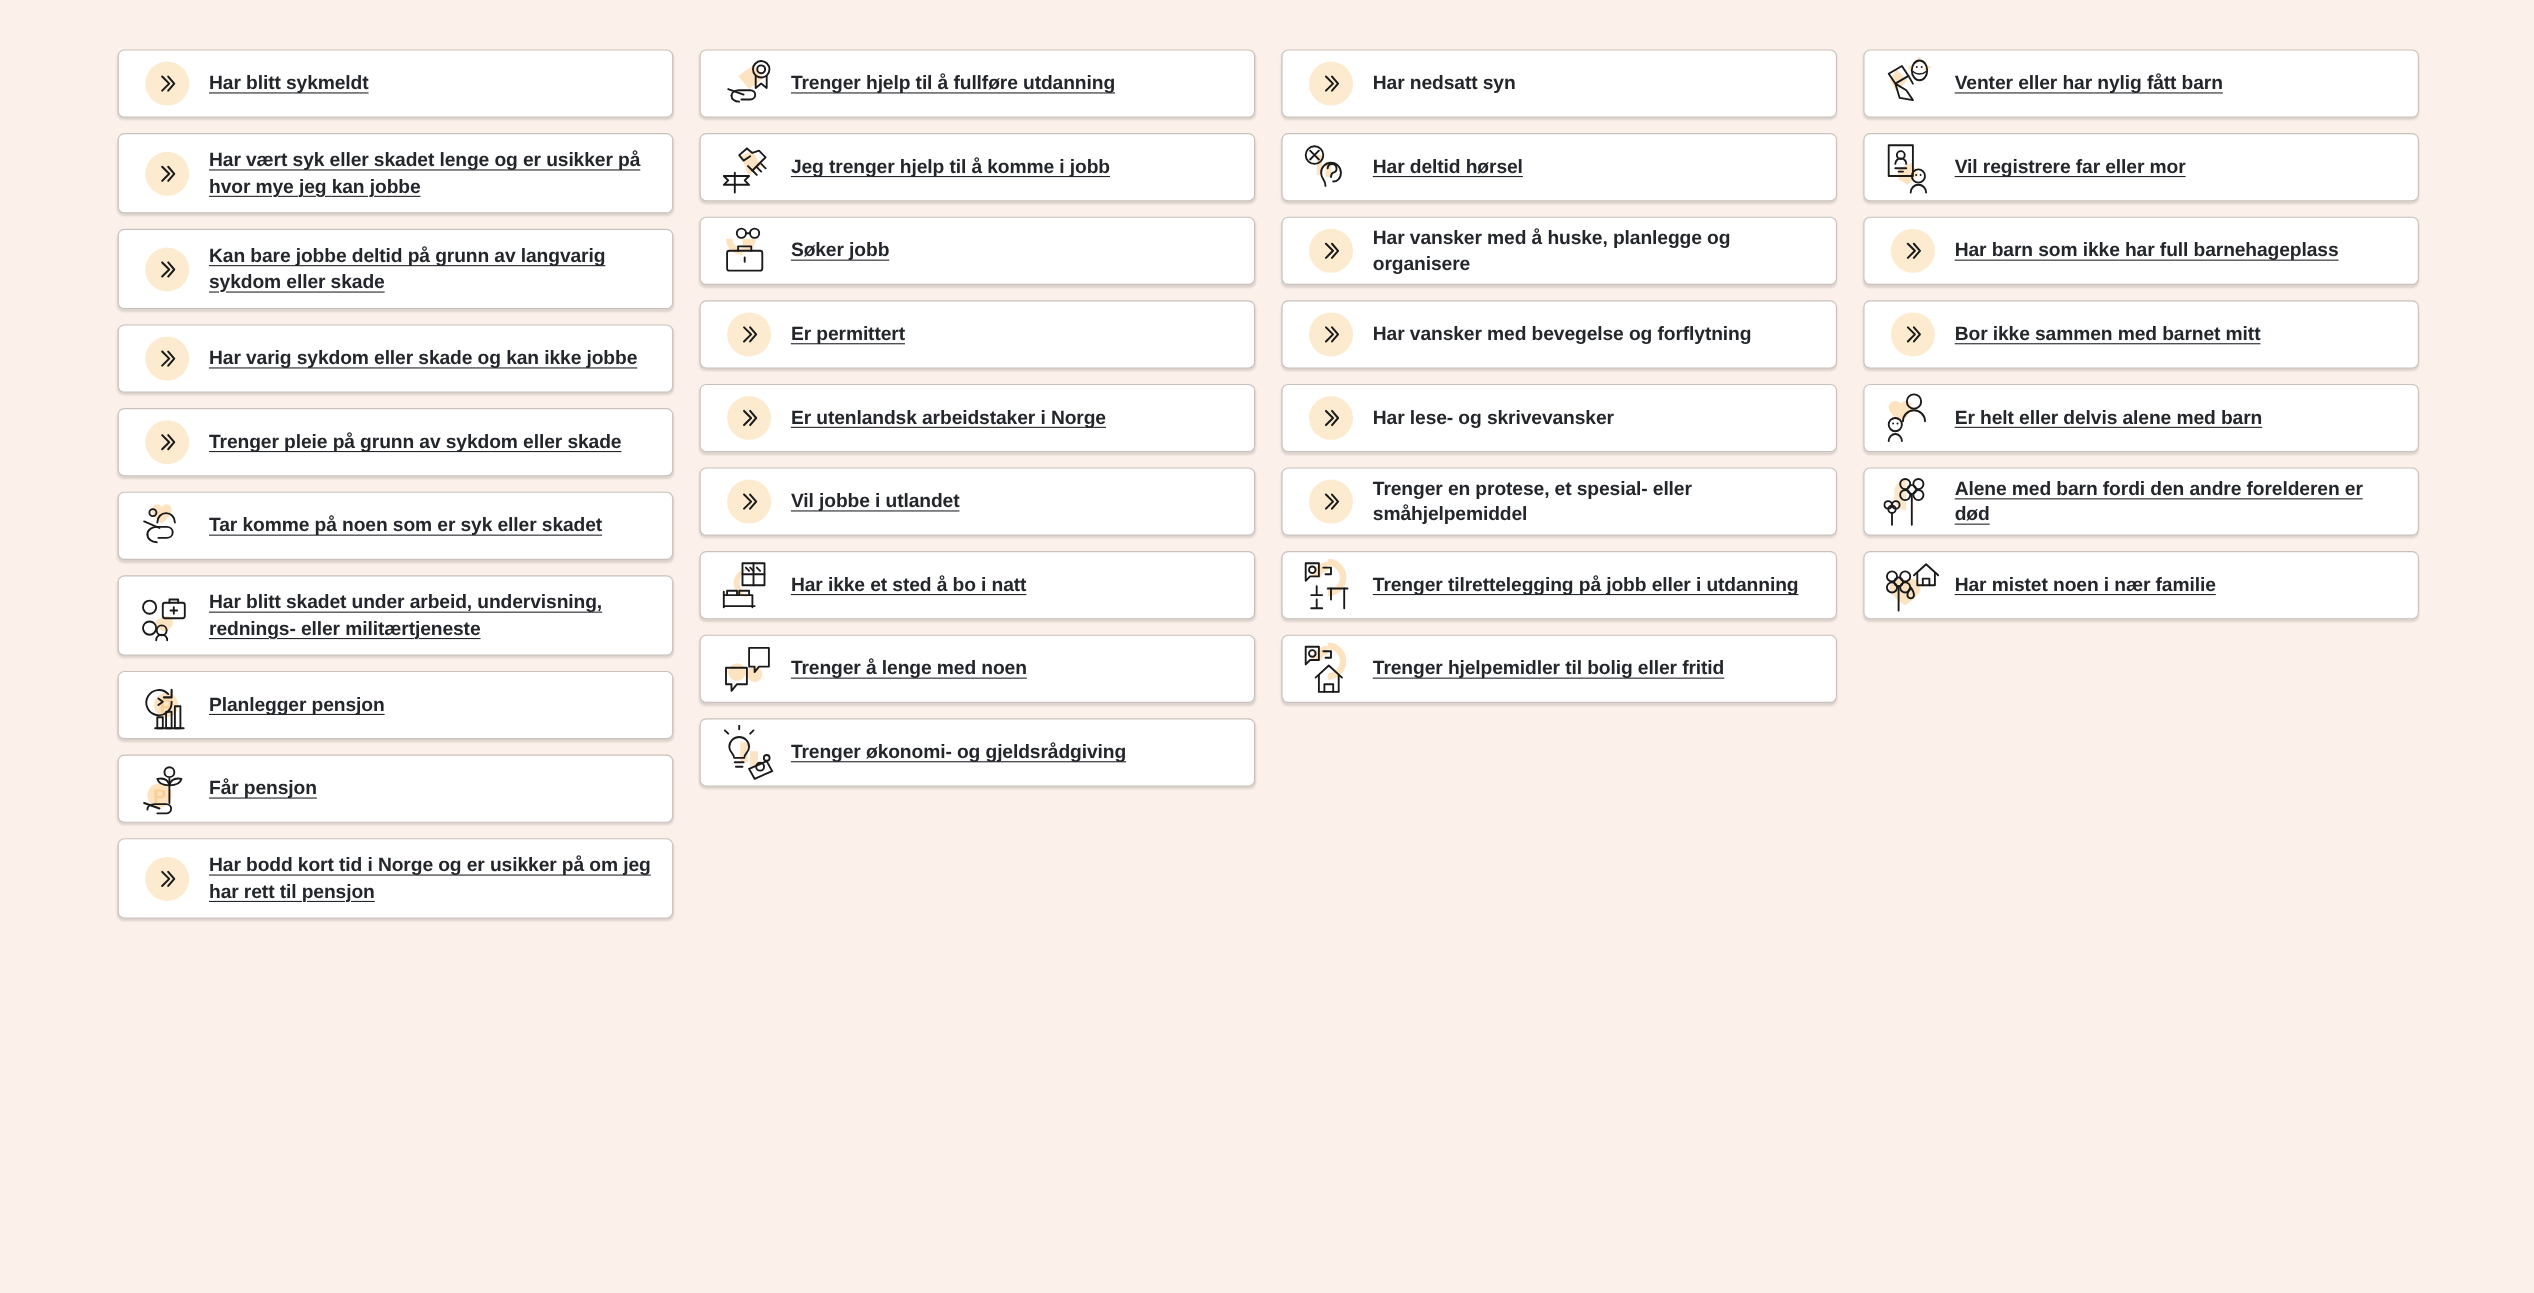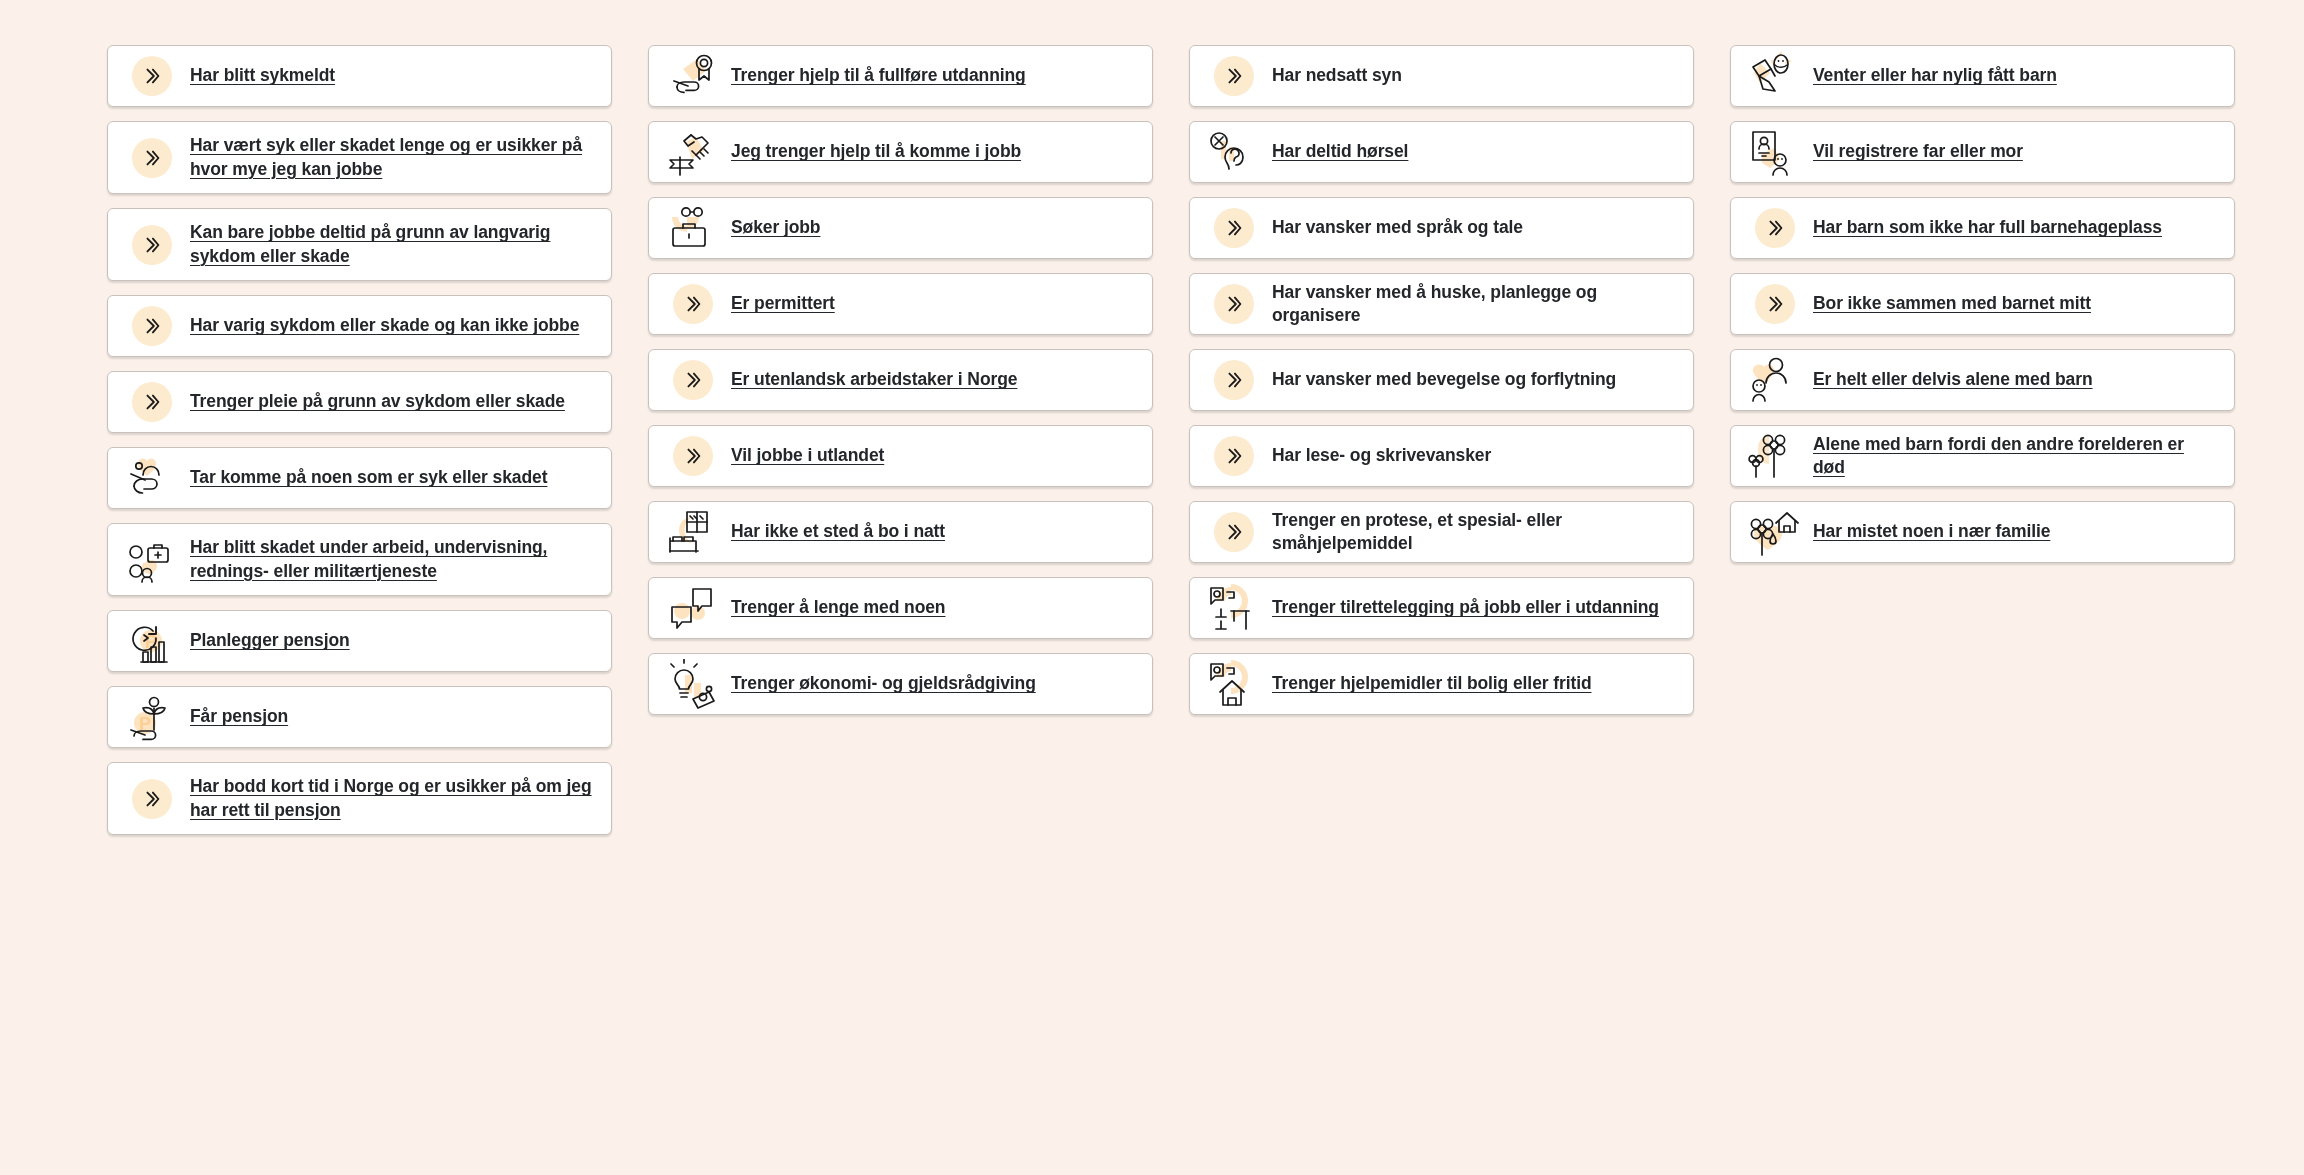--- a/index.html
+++ b/index.html
@@ -6,21 +6,21 @@
   body{
     width:2304px;height:1175px;
     background:#fbf0ea;
     font-family:"Liberation Sans", sans-serif;
     overflow:hidden;
   }
   .board{
     position:relative;
     padding:45px 0 0 0;
     display:flex;
-    gap:36px;
+    gap:24px;
     padding-left:107px;
     box-sizing:border-box;
   }
   .col{
     width:505px;
     display:flex;
     flex-direction:column;
     gap:14px;
   }
   .card{
@@ -331,31 +331,20 @@
           <svg width="54" height="50" viewBox="0 0 54 50">
     <rect x="14" y="14" width="5" height="18" fill="#fde3c0"></rect>
     <rect x="22" y="20" width="5" height="14" fill="#fde3c0"></rect>
     <circle cx="12" cy="14" r="8" style="fill:none;stroke:#1a1a1a;stroke-width:1.7;stroke-linecap:round;stroke-linejoin:round"></circle>
     <path d="M8 10l8 8M16 10l-8 8" style="fill:none;stroke:#1a1a1a;stroke-width:1.7;stroke-linecap:round;stroke-linejoin:round"></path>
     <path d="M22 42c0-6-4-6-4-12a9 9 0 0 1 18 0c0 6-4 8-7 8" style="fill:none;stroke:#1a1a1a;stroke-width:1.7;stroke-linecap:round;stroke-linejoin:round"></path>
     <path d="M24 26a4 4 0 1 1 5 4c-2 1-2 3-2 4" style="fill:none;stroke:#1a1a1a;stroke-width:1.7;stroke-linecap:round;stroke-linejoin:round"></path>
   </svg>
         </div>
         <span class="label u">Har deltid hørsel</span>
-      </div>
-      <div class="card">
-        <div class="icon-wrap">
-          <div class="chev-circle">
-            <svg width="22" height="22" viewBox="0 0 24 24">
-              <path d="M7 5l7 7-7 7" style="fill:none;stroke:#1a1a1a;stroke-width:1.7;stroke-linecap:round;stroke-linejoin:round;stroke-width:2"></path>
-              <path d="M13 5l6 7-6 7" style="fill:none;stroke:#1a1a1a;stroke-width:1.7;stroke-linecap:round;stroke-linejoin:round;stroke-width:2"></path>
-            </svg>
-          </div>
-        </div>
-        <span class="label">Har vansker med språk og tale</span>
       </div>
       <div class="card">
         <div class="icon-wrap">
           <div class="chev-circle">
             <svg width="22" height="22" viewBox="0 0 24 24">
               <path d="M7 5l7 7-7 7" style="fill:none;stroke:#1a1a1a;stroke-width:1.7;stroke-linecap:round;stroke-linejoin:round;stroke-width:2"></path>
               <path d="M13 5l6 7-6 7" style="fill:none;stroke:#1a1a1a;stroke-width:1.7;stroke-linecap:round;stroke-linejoin:round;stroke-width:2"></path>
             </svg>
           </div>
         </div>

